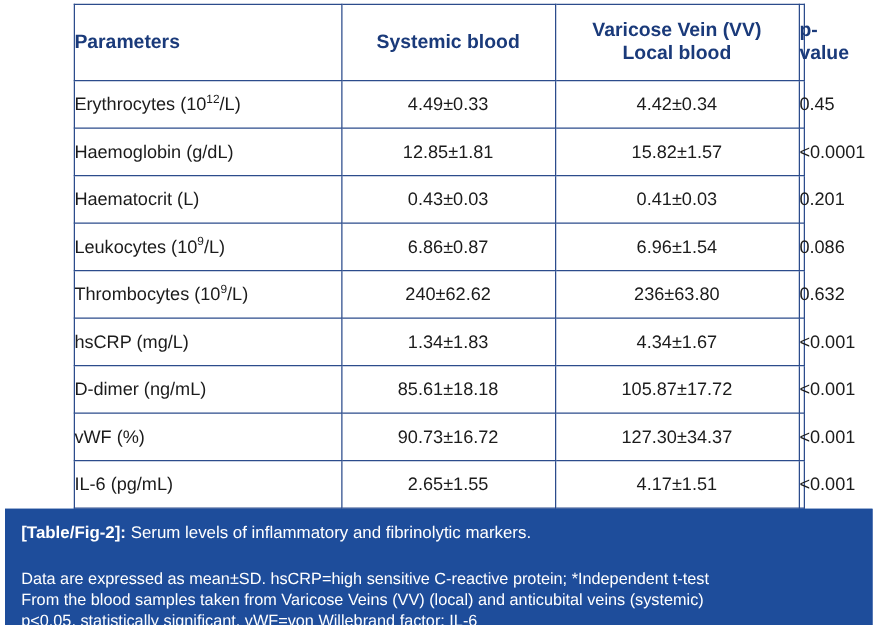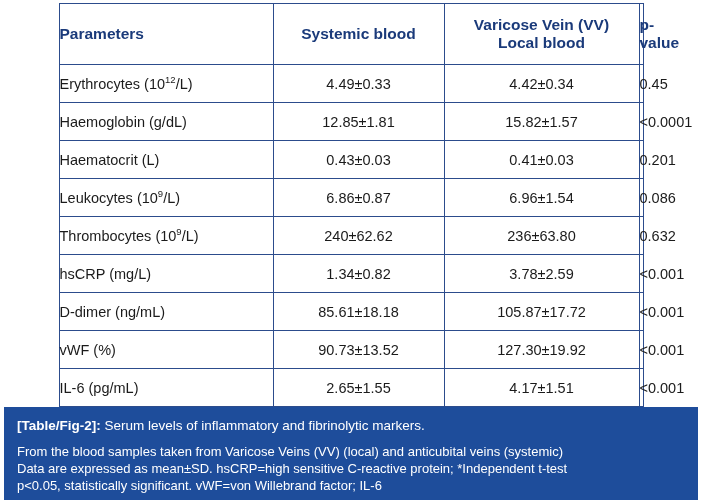--- a/index.html
+++ b/index.html
@@ -67,21 +67,21 @@
     box-sizing: border-box;
     background: #1e4d9b;
     color: #ffffff;
     padding: 9px 12px 11px 12px;
     font-size: 13px;
     line-height: 1.32;
     border: 1px solid #1e4d9b;
   }
   .caption .line1 {
     font-size: 13.5px;
-    margin-bottom: 8px;
+    margin-bottom: 19px;
   }
   .caption .lbl {
     font-weight: bold;
   }
   .caption .line {
     white-space: nowrap;
     overflow: hidden;
   }
 </style>
 </head>
@@ -127,45 +127,45 @@
         <td class="col-center">0.086</td>
       </tr>
       <tr>
         <td class="param"><span>Thrombocytes (10</span><span class="sup">9</span><span>/L)</span></td>
         <td class="col-center">240±62.62</td>
         <td class="col-center">236±63.80</td>
         <td class="col-center">0.632</td>
       </tr>
       <tr>
         <td class="param"><span>hsCRP (mg/L)</span><span class="sup"></span><span></span></td>
-        <td class="col-center">1.34±0.82</td>
-        <td class="col-center">3.78±2.59</td>
+        <td class="col-center">1.34±1.83</td>
+        <td class="col-center">4.34±1.67</td>
         <td class="col-center">&lt;0.001</td>
       </tr>
       <tr>
         <td class="param"><span>D-dimer (ng/mL)</span><span class="sup"></span><span></span></td>
         <td class="col-center">85.61±18.18</td>
         <td class="col-center">105.87±17.72</td>
         <td class="col-center">&lt;0.001</td>
       </tr>
       <tr>
         <td class="param"><span>vWF (%)</span><span class="sup"></span><span></span></td>
-        <td class="col-center">90.73±13.52</td>
-        <td class="col-center">127.30±19.92</td>
+        <td class="col-center">90.73±16.72</td>
+        <td class="col-center">127.30±34.37</td>
         <td class="col-center">&lt;0.001</td>
       </tr>
       <tr>
         <td class="param"><span>IL-6 (pg/mL)</span><span class="sup"></span><span></span></td>
         <td class="col-center">2.65±1.55</td>
         <td class="col-center">4.17±1.51</td>
         <td class="col-center">&lt;0.001</td>
       </tr>
     </tbody>
   </table>
 
   <div class="caption">
     <div class="line1 line"><span class="lbl">[Table/Fig-2]:</span><span> Serum levels of inflammatory and fibrinolytic markers.</span></div>
+    <div class="line">Data are expressed as mean±SD. hsCRP=high sensitive C-reactive protein; *Independent t-test</div>
     <div class="line">From the blood samples taken from Varicose Veins (VV) (local) and anticubital veins (systemic)</div>
-    <div class="line">Data are expressed as mean±SD. hsCRP=high sensitive C-reactive protein; *Independent t-test</div>
     <div class="line">p&lt;0.05, statistically significant. vWF=von Willebrand factor; IL-6</div>
   </div>
 
 </div>
 
 </body></html>

